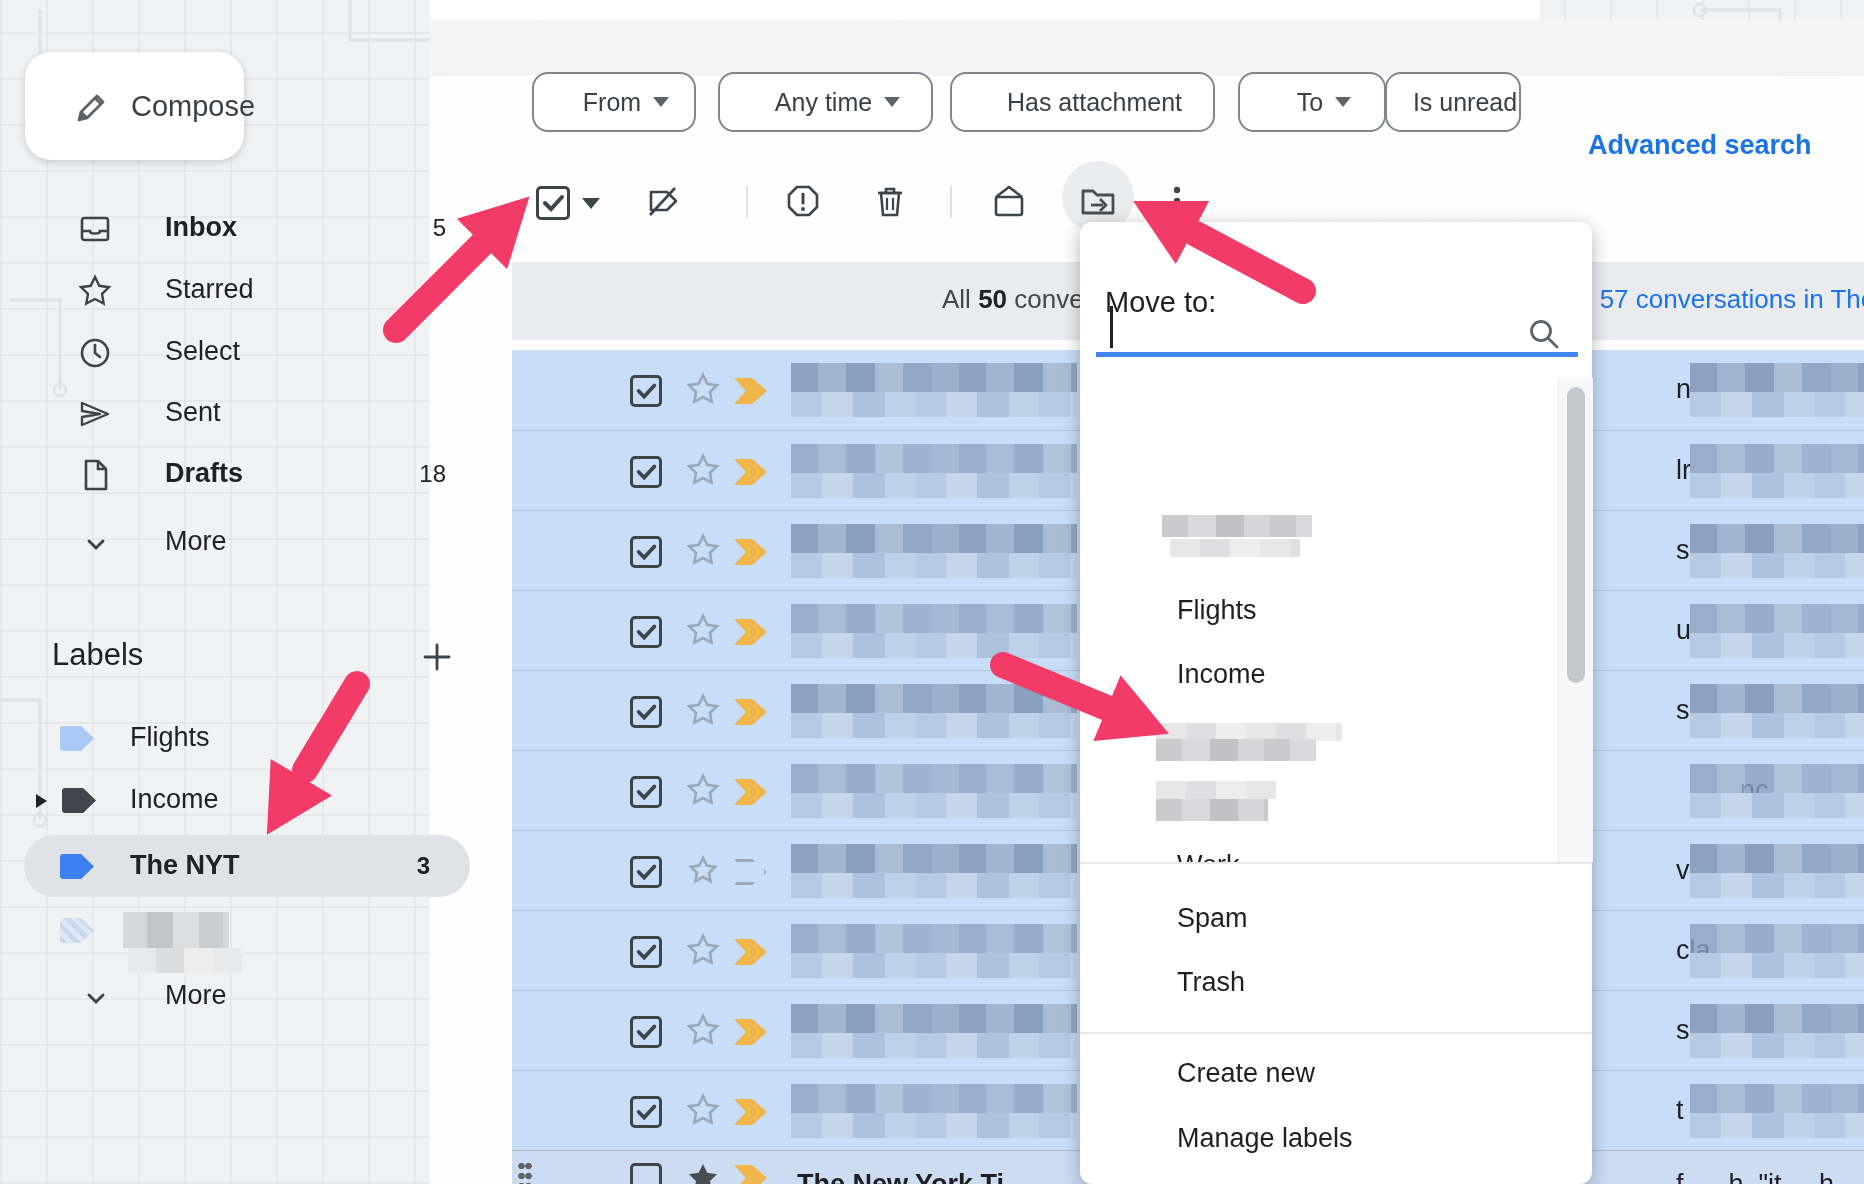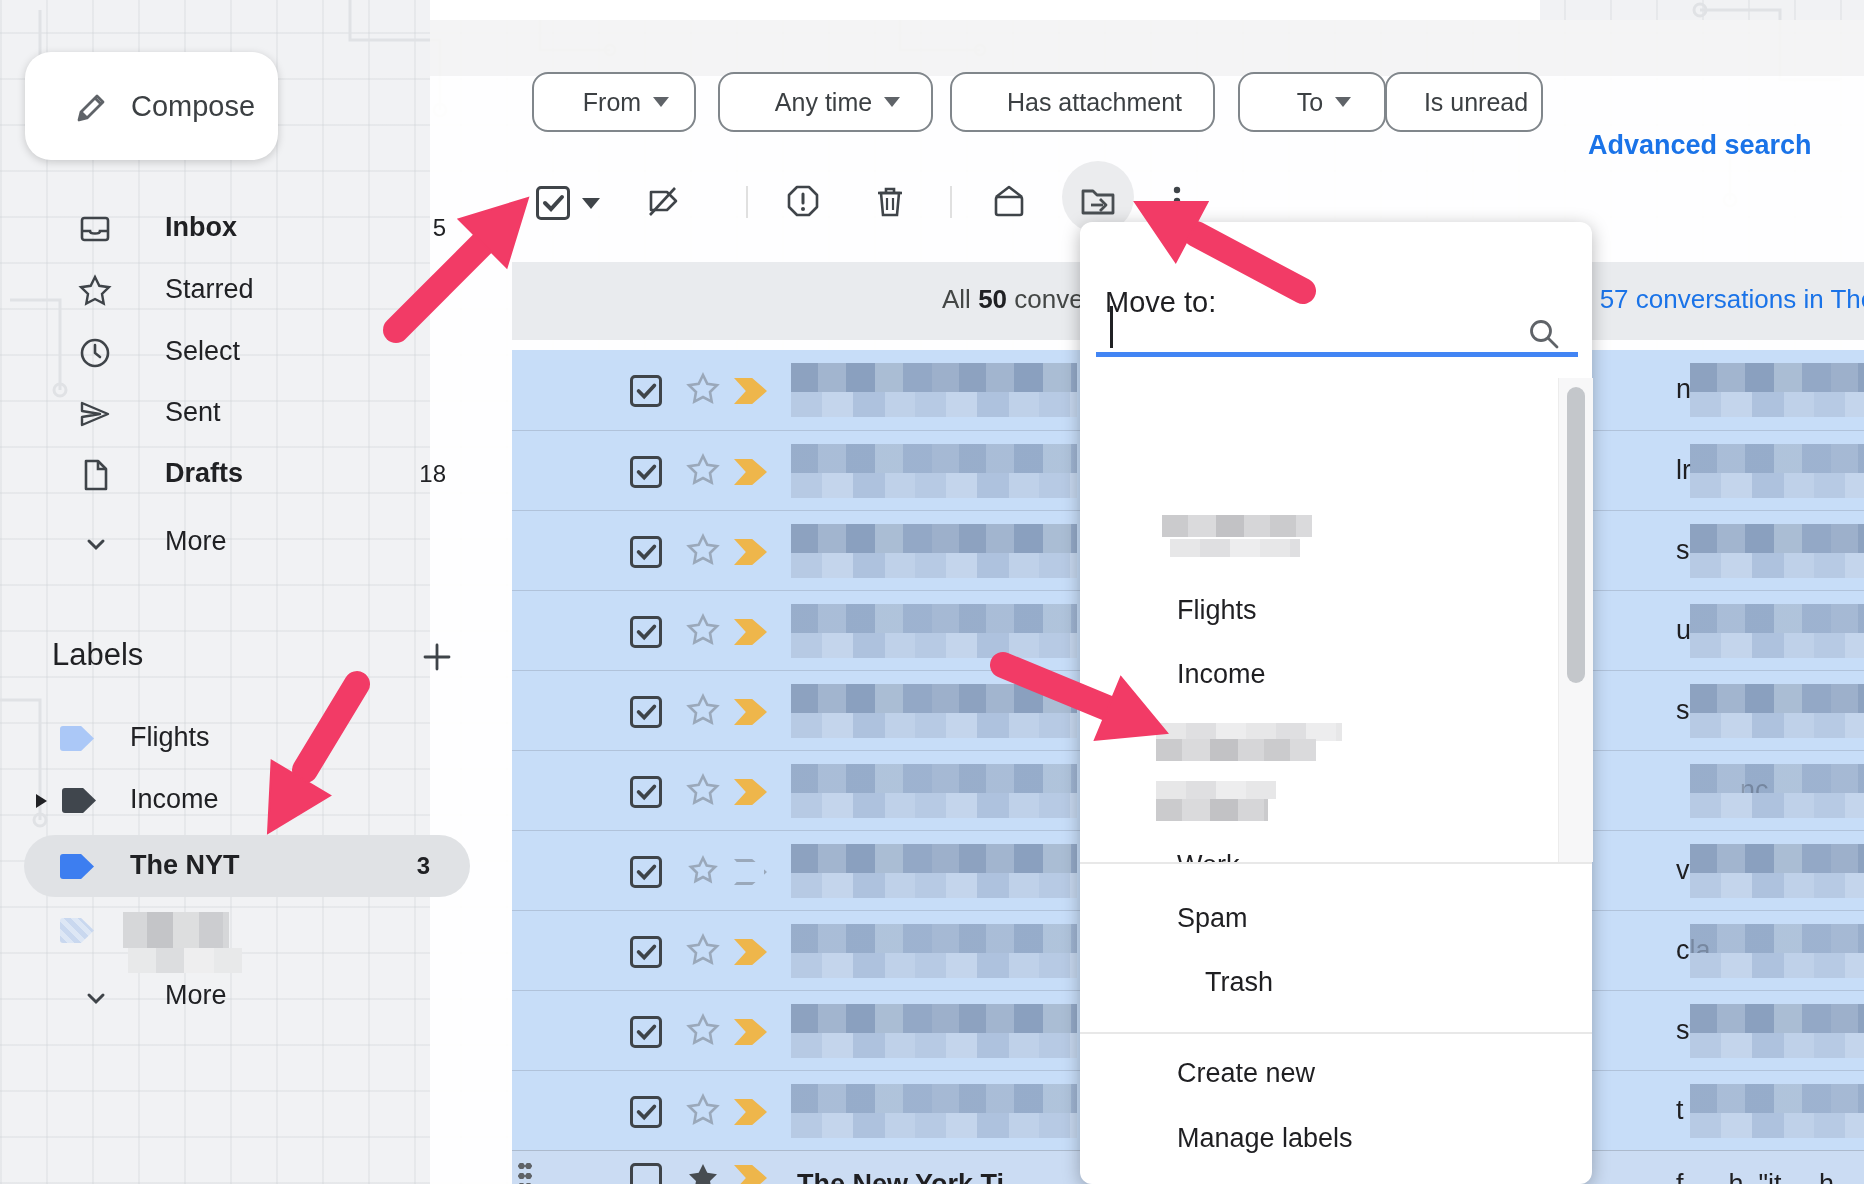--- a/index.html
+++ b/index.html
@@ -9,21 +9,21 @@
   .bg-pattern{position:absolute;inset:0;
     background:
       repeating-linear-gradient(0deg, rgba(203,207,211,.28) 0 2px, transparent 2px 46px),
       repeating-linear-gradient(90deg, rgba(203,207,211,.28) 0 2px, transparent 2px 46px);
   }
   .bg-deco{position:absolute;inset:0;}
   .topwhite{position:absolute;left:430px;top:0;width:1110px;height:20px;background:#ffffff;}
 
   
   .sidebar{position:absolute;left:0;top:0;width:500px;height:1184px;}
-  .compose{position:absolute;left:25px;top:52px;width:253px;height:108px;background:#fff;
+  .compose{position:absolute;left:25px;top:52px;width:219px;height:108px;background:#fff;
            border-radius:26px;box-shadow:0 2px 8px rgba(0,0,0,.18);display:flex;align-items:center;cursor:pointer;}
   .compose .txt{position:absolute;left:106px;font-size:29px;font-weight:500;color:#3c4043;}
   .nav-item{position:absolute;left:0;width:470px;height:60px;cursor:pointer;}
   .nav-icon{position:absolute;left:78px;top:14px;width:34px;height:34px;}
   .nav-label{position:absolute;left:165px;top:14px;font-size:27px;color:#202124;}
   .nav-count{position:absolute;right:24px;top:16px;font-size:24px;color:#202124;}
   .bold{font-weight:700;}
   .labels-header{position:absolute;left:52px;top:637px;font-size:31px;font-weight:500;color:#202124;}
   .labels-plus{position:absolute;left:420px;top:640px;width:34px;height:34px;cursor:pointer;}
   .tag{position:absolute;left:60px;top:18px;width:34px;height:25px;border-radius:3px;
@@ -131,21 +131,21 @@
       <span>Any time</span>
       <span class="caret"></span>
     </div>
     <div class="chip" style="left:520px;width:265px;">
       <span>Has attachment</span>
     </div>
     <div class="chip" style="left:808px;width:148px;">
       <span>To</span>
       <span class="caret"></span>
     </div>
-    <div class="chip" style="left:955px;width:158px;">
+    <div class="chip" style="left:955px;width:136px;">
       <span>Is unread</span>
     </div>
     <div class="adv-search">Advanced search</div>
 
     <div class="master-cb">
       <svg width="28" height="28" viewBox="0 0 28 28">
         <path d="M6 14 l6 6 11-12" fill="none" stroke="#3f4449" stroke-width="4" stroke-linecap="round"></path>
       </svg>
     </div>
     <div class="tb-caret"></div>
@@ -463,21 +463,21 @@
       <div class="gl2" style="left:76px;top:426px;width:120px;"></div>
       <div class="gl1" style="left:76px;top:444px;width:112px;"></div>
       <div class="dd-item" style="top:495px;">Work</div>
 
     </div>
     <div class="dd-gutter"></div>
     <div class="dd-thumb"></div>
 
     <div class="dd-div" style="top:640px;"></div>
     <div class="dd-item" style="top:681px;">Spam</div>
-    <div class="dd-item" style="top:745px;margin-left:28px;">Trash</div>
+    <div class="dd-item" style="top:745px;">Trash</div>
     <div class="dd-div" style="top:810px;"></div>
     <div class="dd-item" style="top:836px;">Create new</div>
     <div class="dd-item" style="top:901px;">Manage labels</div>
   </div>
 
   <svg class="arrows" width="1864" height="1184">
     <g fill="#f23b66" stroke="#f23b66">
 
       <line x1="396" y1="330" x2="486" y2="240" stroke-width="26" stroke-linecap="round"></line>
       <polygon points="528,198 506.7,267.3 458.7,219.3" stroke-width="2"></polygon>

